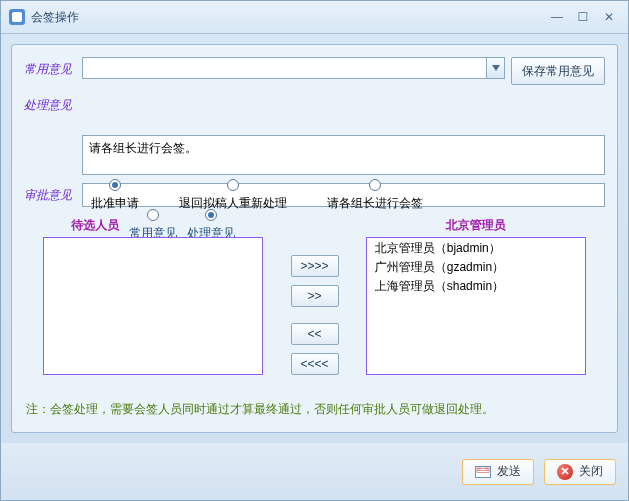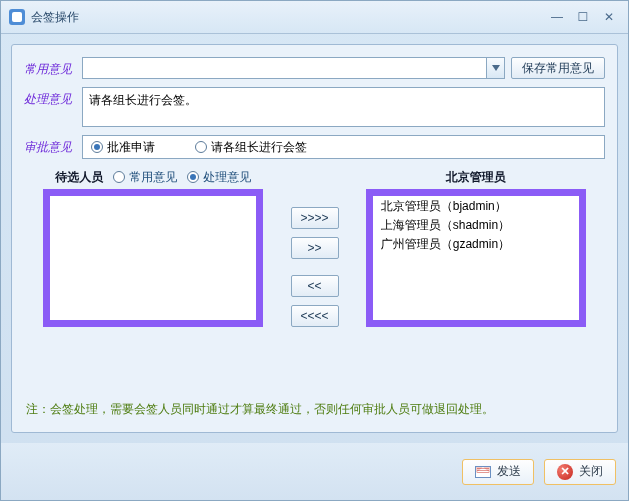--- a/index.html
+++ b/index.html
@@ -87,53 +87,54 @@
     flex: 1; border: 0; outline: 0; padding: 0 4px; font-family: inherit; font-size: 12px;
   }
   .combo .dd {
     width: 18px;
     border-left: 1px solid #8ba8c2;
     background: linear-gradient(#f7fbff,#d9e8f5);
     display: flex; align-items: center; justify-content: center;
     cursor: pointer;
   }
   .btn {
-    height: 22px;
+    height: 28px;
     padding: 0 10px;
     background: linear-gradient(#fdfeff,#e2ecf6);
     border: 1px solid #8ba8c2;
     border-radius: 2px;
     cursor: pointer;
     display: inline-flex;
     align-items: center;
     justify-content: center;
     color: #1e3a56;
   }
   .textarea {
     flex: 1;
     height: 40px;
     background: #fff;
     border: 1px solid #8ba8c2;
     padding: 4px 6px;
     font-family: inherit;
     font-size: 12px;
     resize: none;
     outline: none;
+    margin-top: 42px;
   }
   .radio-row {
     flex: 1;
     height: 24px;
     background: #fff;
     border: 1px solid #8ba8c2;
     display: flex;
     align-items: center;
     gap: 40px;
     padding: 0 8px;
   }
-  .radio-item { display: flex; align-items: center; gap: 4px; cursor: pointer; }
+  .radio-item { display: flex; align-items: center; gap: 4px; cursor: pointer; flex-direction: column; }
   .radio {
     width: 12px; height: 12px; border: 1px solid #5c7b9a; border-radius: 50%;
     display: inline-flex; align-items: center; justify-content: center;
     background: #fff;
   }
   .radio.checked::after {
     content: ""; width: 6px; height: 6px; background: #3a75b8; border-radius: 50%;
   }
   .selector-area {
     flex: 1;
@@ -147,26 +148,26 @@
   }
   .col-header {
     color: #1e4d7a;
     font-weight: normal;
     margin-bottom: 2px;
     height: 20px;
     display: flex;
     align-items: center;
     gap: 10px;
   }
-  .col-header .htitle { color: #0f172a; font-weight: bold; }
+  .col-header .htitle { color: #a21caf; font-weight: bold; }
   .listbox {
     width: 220px;
     flex: 1;
     background: #fff;
-    border: 7px solid #8b5cf6;
+    border: 1px solid #8b5cf6;
     overflow: auto;
     padding: 1px 0;
   }
   .listbox .li {
     padding: 1px 8px;
     cursor: pointer;
     white-space: nowrap;
   }
   .mid-buttons {
     display: flex;
@@ -263,20 +264,24 @@
         <div class="row-label">处理意见</div>
         <textarea class="textarea" style="">请各组长进行会签。</textarea>
       </div>
 
       <div class="row">
         <div class="row-label">审批意见</div>
         <div class="radio-row">
           <span class="radio-item">
             <span class="radio checked"></span>
             <span>批准申请</span>
+          </span>
+          <span class="radio-item">
+            <span class="radio"></span>
+            <span>退回拟稿人重新处理</span>
           </span>
           <span class="radio-item">
             <span class="radio"></span>
             <span>请各组长进行会签</span>
           </span>
         </div>
       </div>
 
       <div class="row" style="flex:1">
         <div class="selector-area">
@@ -303,22 +308,22 @@
             <div class="btn tbtn">&lt;&lt;</div>
             <div class="btn tbtn">&lt;&lt;&lt;&lt;</div>
           </div>
 
           <div class="col" style="flex:1">
             <div class="col-header">
               <span class="htitle">北京管理员</span>
             </div>
             <div class="listbox" id="selected-list">
                 <div class="li">北京管理员（bjadmin）</div>
+                <div class="li">广州管理员（gzadmin）</div>
                 <div class="li">上海管理员（shadmin）</div>
-                <div class="li">广州管理员（gzadmin）</div>
               </div>
           </div>
 
         </div>
       </div>
 
       <div class="note">注：会签处理，需要会签人员同时通过才算最终通过，否则任何审批人员可做退回处理。</div>
     </div>
   </div>
 

